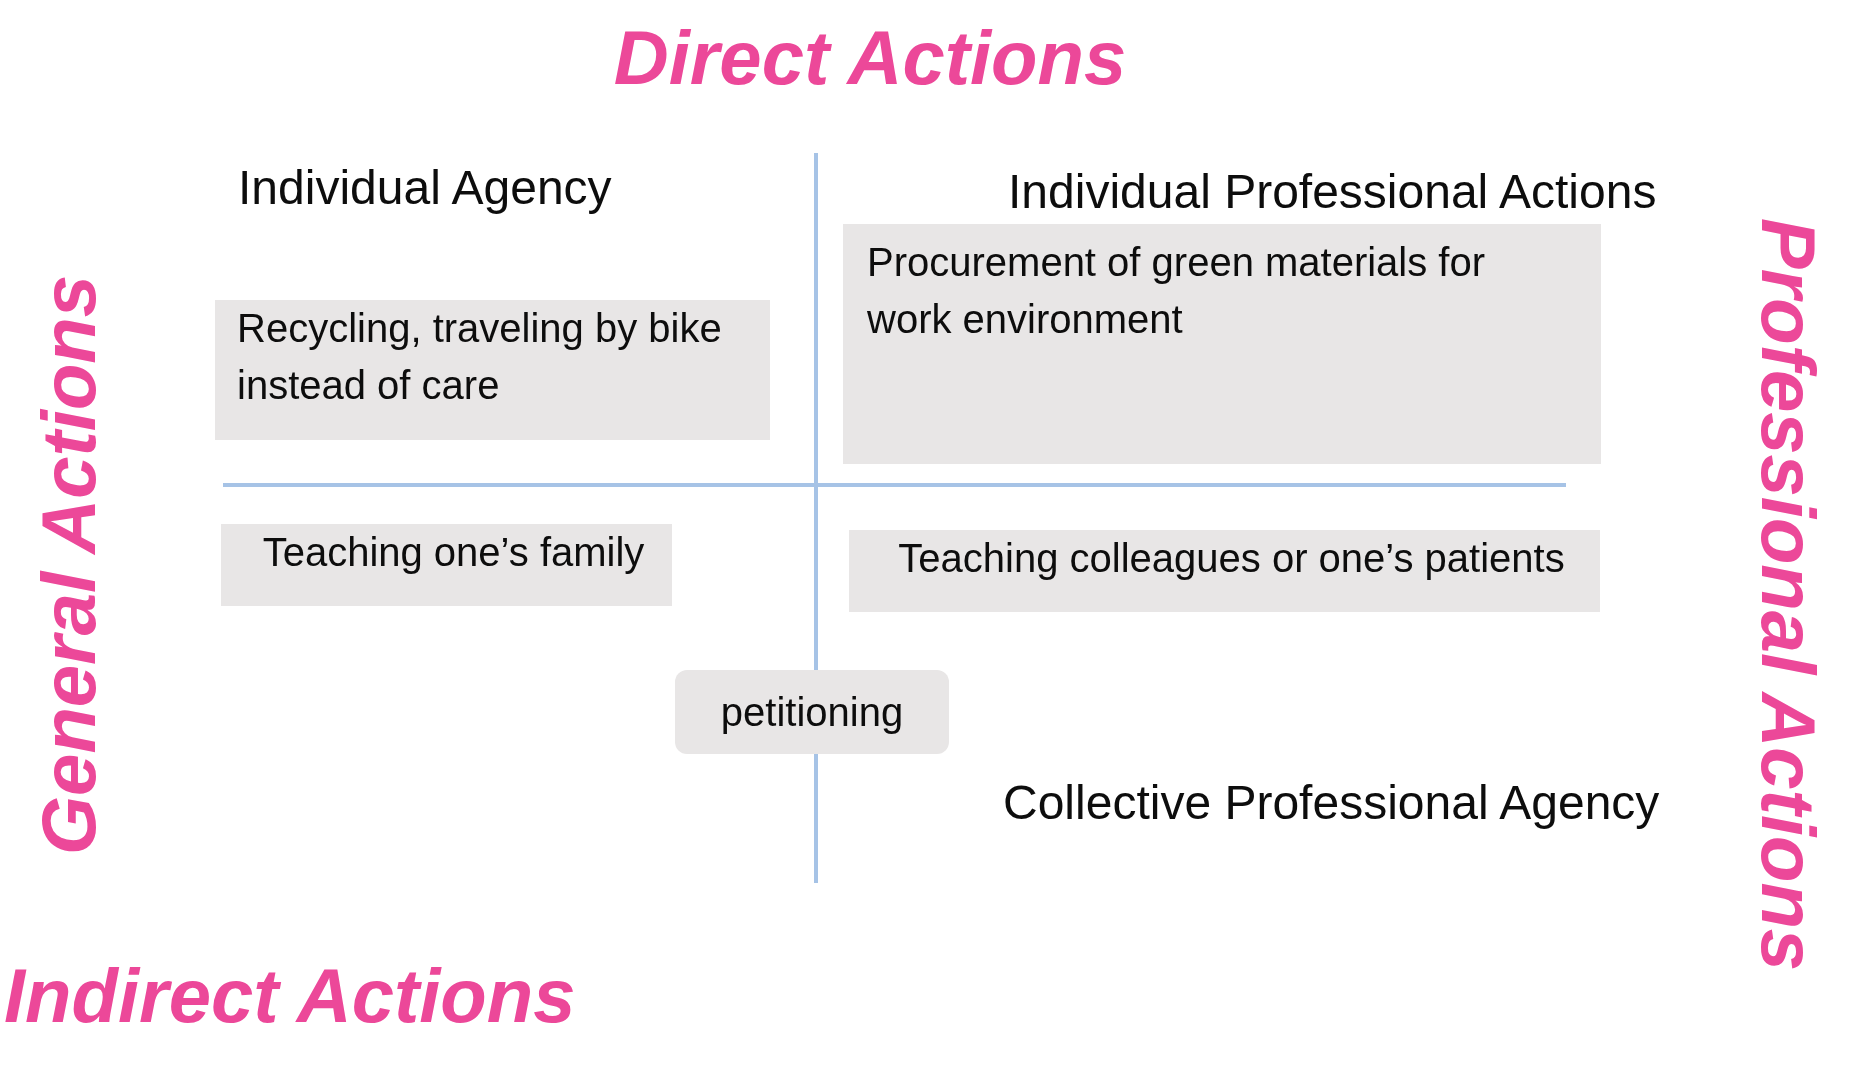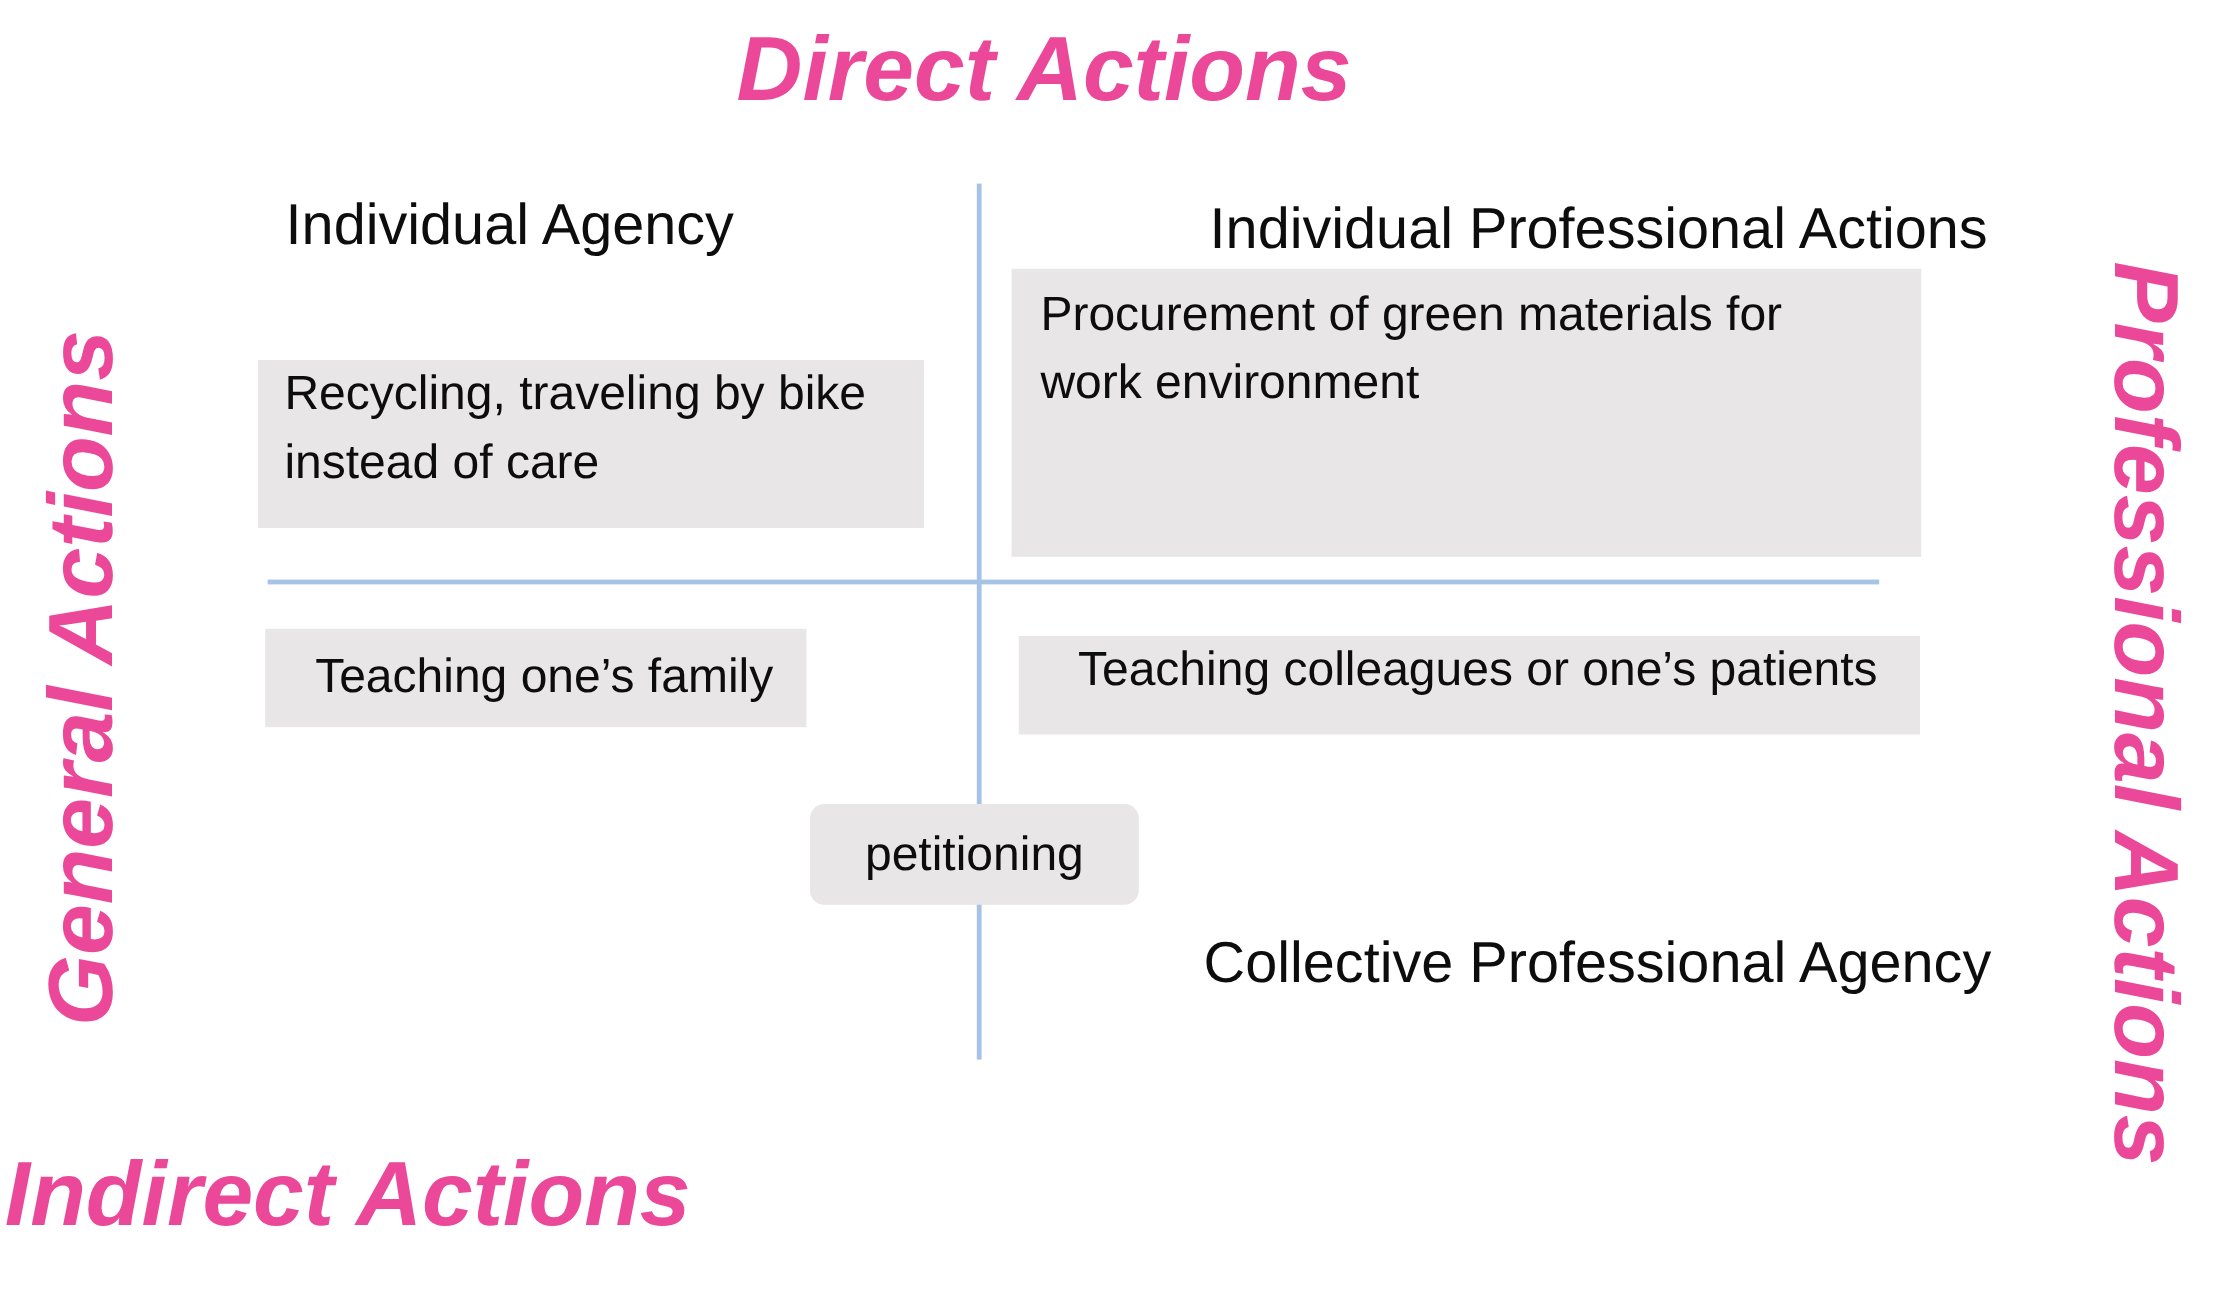--- a/index.html
+++ b/index.html
@@ -99,21 +99,21 @@
   }
   .box-procurement {
     left: 843px; top: 224px;
     width: 758px; height: 240px;
     padding: 10px 50px 10px 24px;
     box-sizing: border-box;
   }
   .box-teaching-family {
     left: 221px; top: 524px;
     width: 451px; height: 82px;
-    padding: 12px 10px 0 24px;
+    padding: 0 10px 0 24px;
     box-sizing: border-box;
   }
   .box-teaching-colleagues {
     left: 849px; top: 530px;
     width: 751px; height: 82px;
     padding: 0 10px 0 24px;
     box-sizing: border-box;
   }
   .box-petitioning {
     left: 675px; top: 670px;

